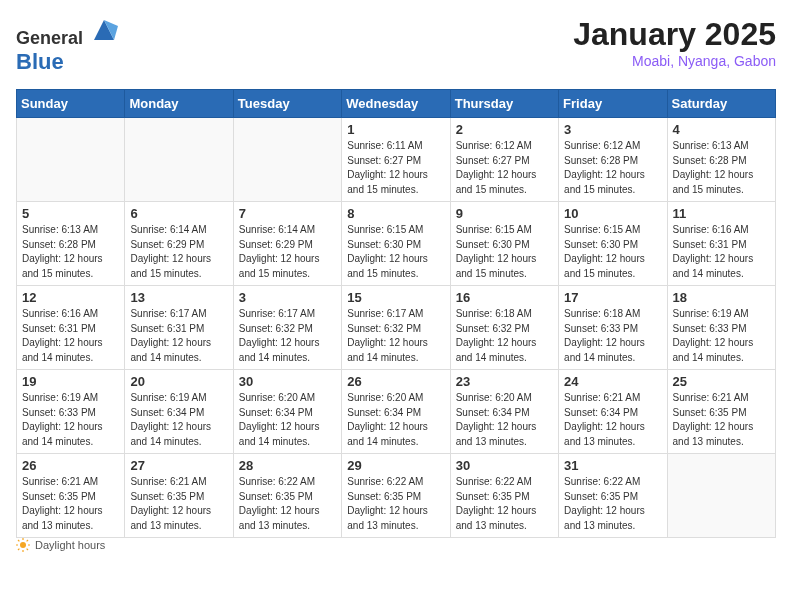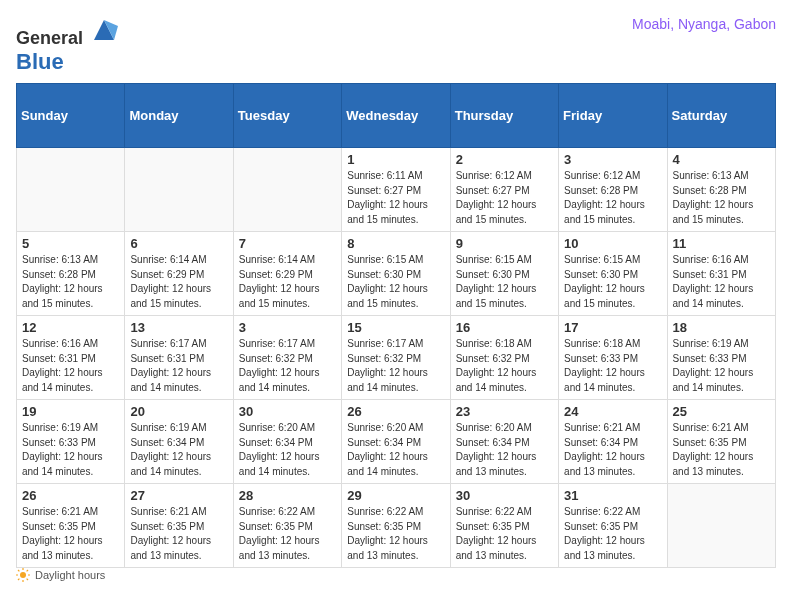--- a/index.html
+++ b/index.html
@@ -7,21 +7,21 @@
       font-family: Arial, sans-serif;
       background: #fff;
       width: 792px;
       min-height: 612px;
       padding: 16px;
     }
     .header {
       display: flex;
       justify-content: space-between;
       align-items: flex-start;
-      margin-bottom: 8px;
+      margin-bottom: 14px;
       gap: 44px;
     }
     .logo {
       display: flex;
       align-items: center;
     }
     .logo-text-general {
       font-size: 18px;
       font-weight: bold;
       color: #333;
@@ -51,21 +51,21 @@
     .calendar {
       width: 100%;
       border-collapse: collapse;
       border: 1px solid #ccc;
     }
     .calendar th {
       background-color: #2a6bb5;
       color: #fff;
       font-size: 13px;
       font-weight: bold;
-      padding: 24px 4px;
+      padding: 6px 4px;
       text-align: left;
       border: 1px solid #1e5a9e;
     }
     .calendar td {
       vertical-align: top;
       padding: 4px 5px;
       border: 1px solid #ddd;
       font-size: 10.5px;
       color: #333;
       background: #fff;
@@ -108,20 +108,21 @@
       <span class="logo-text-general">General</span>
       <svg class="logo-icon" viewBox="0 0 28 28" xmlns="http://www.w3.org/2000/svg">
         <polygon points="4,24 14,4 24,24" fill="#2a6bb5"></polygon>
         <polygon points="14,4 24,24 28,10" fill="#5ba3e0"></polygon>
       </svg>
       <br>
       <span class="logo-text-blue">Blue</span>
     </div>
   </div>
   <div class="title-block">
+    <div class="title-month">January 2025</div>
     <div class="title-location">Moabi, Nyanga, Gabon</div>
   </div>
 </div>
 
 <table class="calendar">
   <thead>
     <tr>
     <th>Sunday</th>
         <th>Monday</th>
         <th>Tuesday</th>

